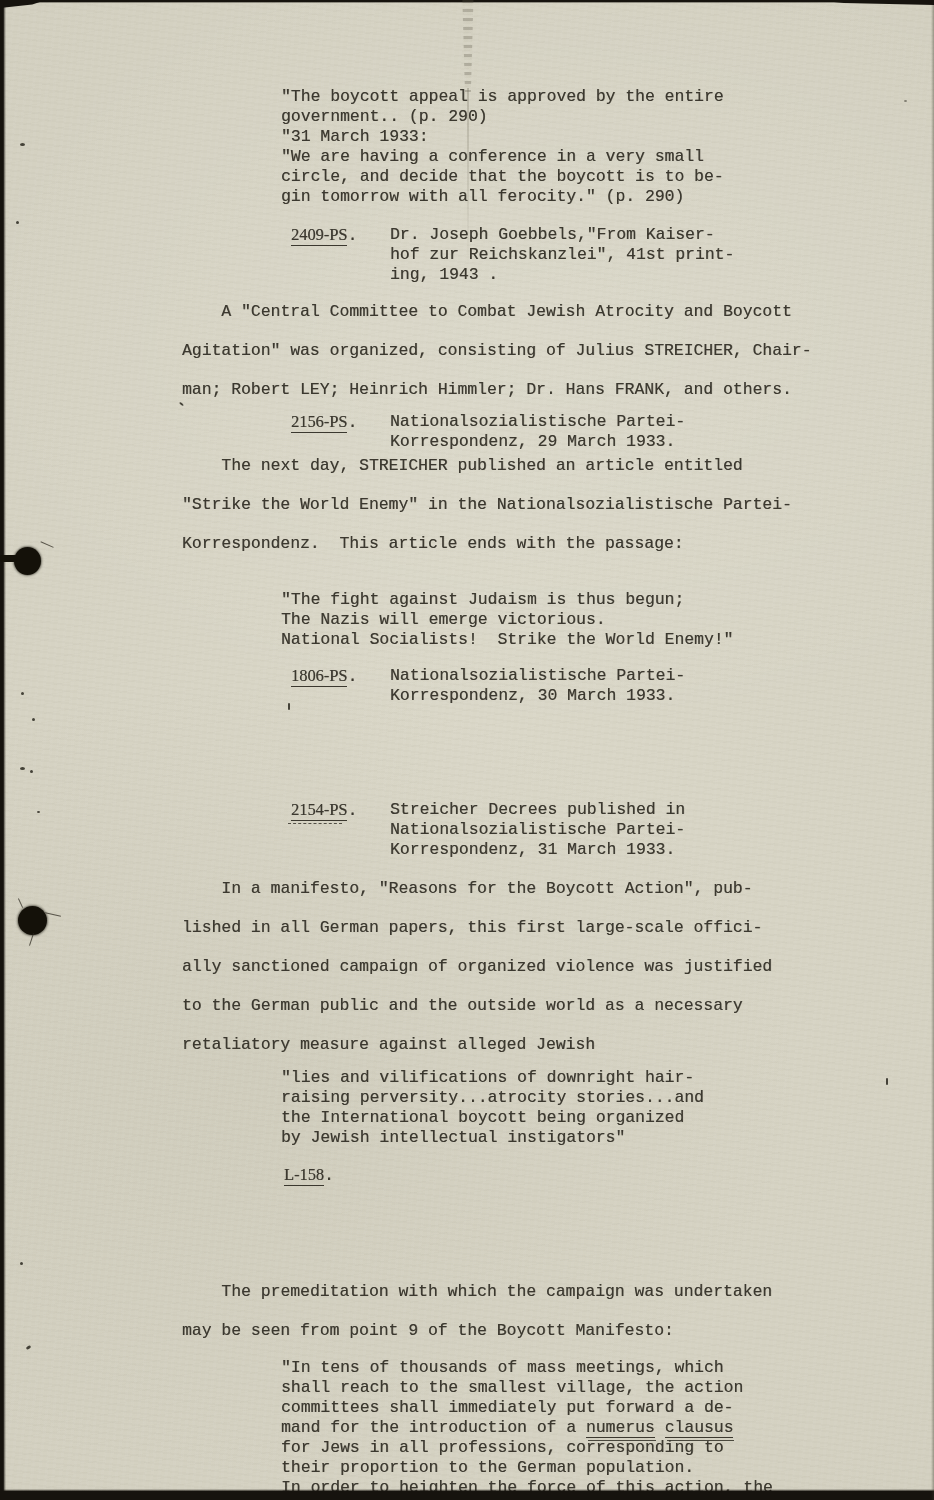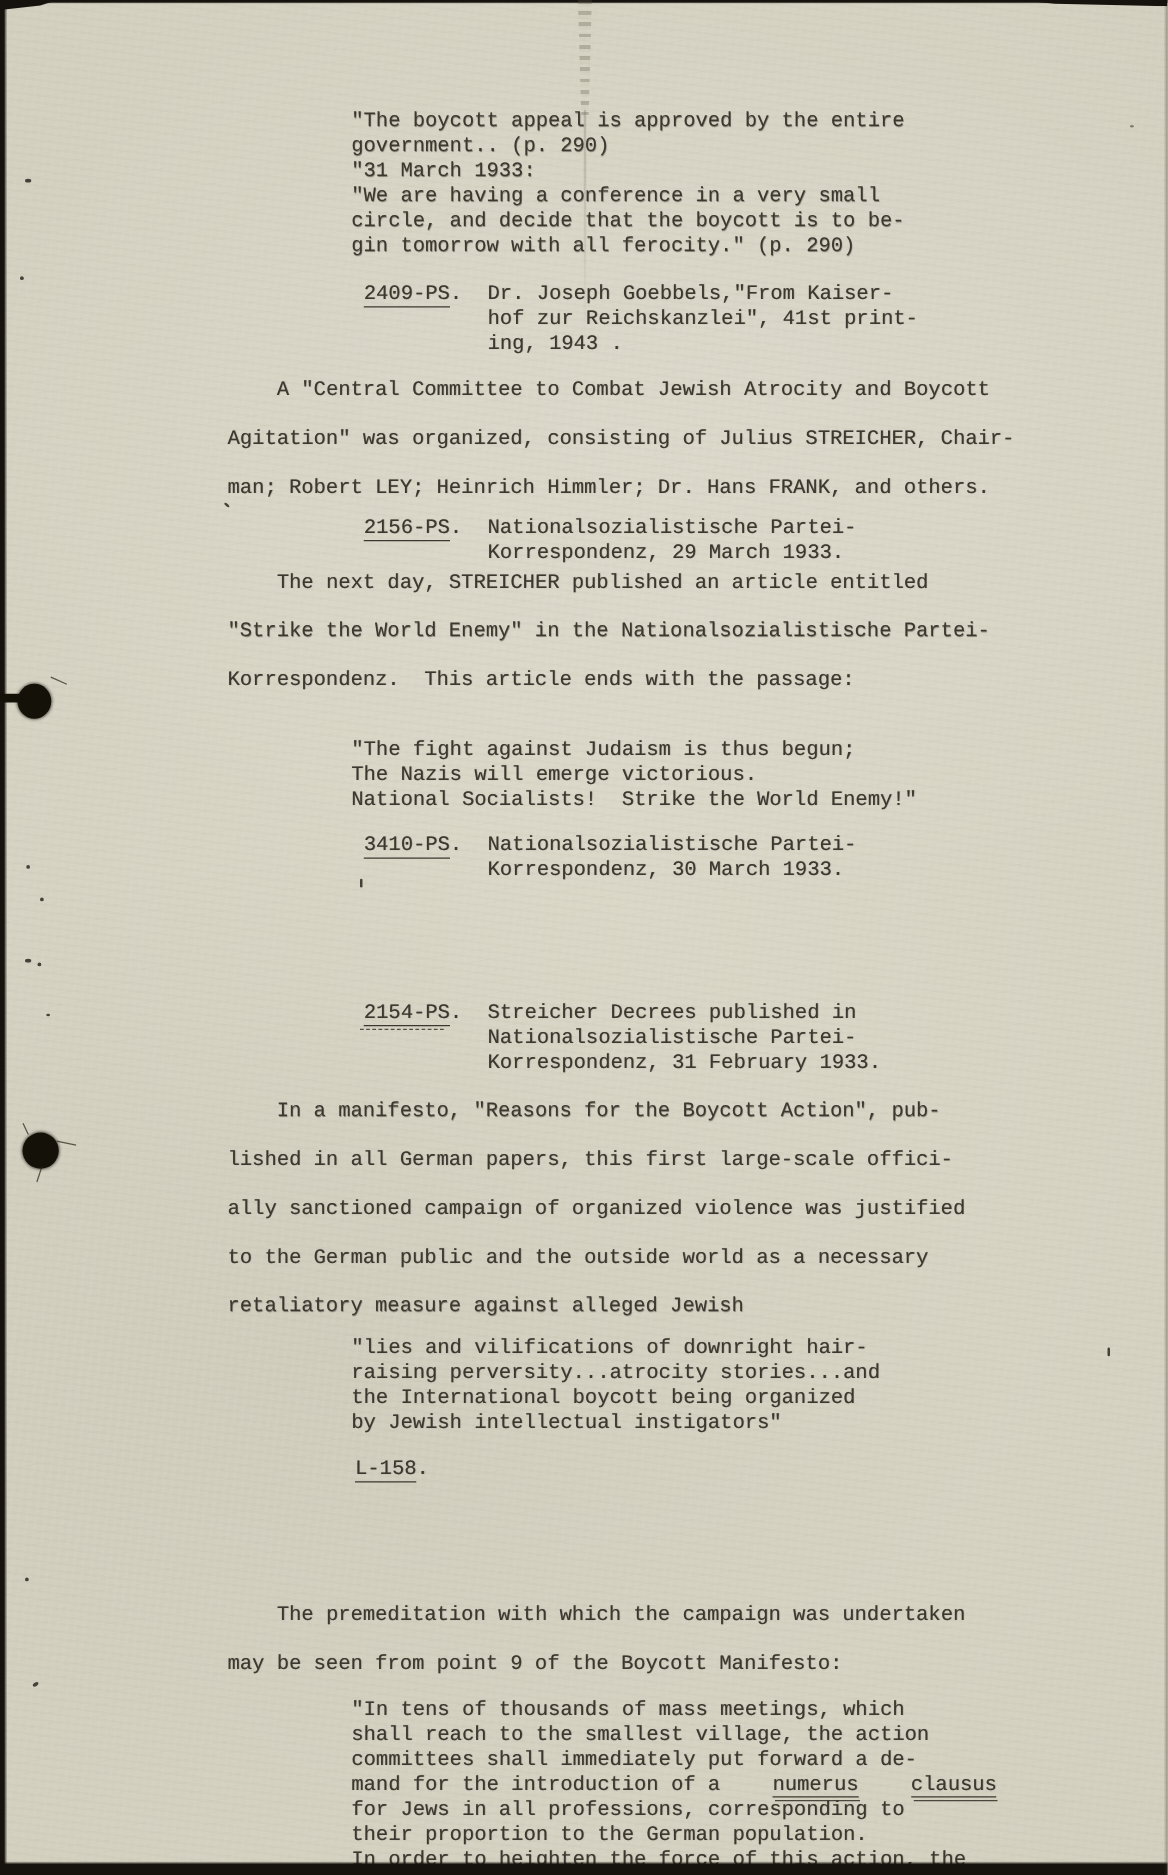--- a/index.html
+++ b/index.html
@@ -39,27 +39,27 @@
     color: var(--ink);
     white-space: pre-wrap;
     text-shadow: 0.4px 0.3px 0.6px rgba(58,54,45,0.55);
   }
   .quote   { left: 281px; width: 530px; }
   .paragraph { left: 182px; width: 690px; line-height: 39px; }
   .citation { left: 291px; display: flex; align-items: flex-start; width: 560px; }
   .cit-label-wrap { flex: 0 0 99px; white-space: pre; }
   .citation.l199 { left: 284px; }
   .citation.l199 .cit-label-wrap { flex-basis: 106px; }
-  .cit-label { border-bottom: 1.8px solid currentColor; padding-bottom: 0.5px; position: relative; }
+  .cit-label { border-bottom: 1.8px solid currentColor; padding-bottom: 0.5px; position: relative; font-family: Liberation Serif, serif; }
   .cit-label.second-dashed::after {
     content: ""; position: absolute; left: -3px; right: 5px; bottom: -4.5px;
     border-bottom: 1.6px dashed currentColor; opacity: 0.85;
   }
   .cit-text { white-space: pre-wrap; flex: 1 1 auto; }
-  .dbl-underline { border-bottom: 1.7px solid currentColor; position: relative; margin-left: 32px; }
+  .dbl-underline { border-bottom: 1.7px solid currentColor; position: relative; }
   .dbl-underline::after {
     content: ""; position: absolute; left: 2px; right: -1px; bottom: -4px;
     border-bottom: 1.6px solid currentColor; opacity: 0.9;
   }
   
   .edge-left   { position: absolute; left: 0; top: 0; width: 6px; height: 1500px;
                  background: linear-gradient(90deg, var(--edge) 55%, rgba(22,19,14,0.45) 75%, rgba(22,19,14,0) 100%); }
   .edge-top    { position: absolute; left: 0; top: 0; width: 934px; height: 3px;
                  background: linear-gradient(180deg, var(--edge) 55%, rgba(22,19,14,0) 100%); }
   .edge-bottom { position: absolute; left: 0; bottom: 0; width: 934px; height: 11px;
@@ -125,31 +125,31 @@
 
   <div class="block paragraph" style="top:446px">    The next day, STREICHER published an article entitled
 "Strike the World Enemy" in the Nationalsozialistische Partei-
 Korrespondenz.  This article ends with the passage:</div>
 
   <div class="block quote" style="top:590px">"The fight against Judaism is thus begun;
 The Nazis will emerge victorious.
 National Socialists!  Strike the World Enemy!"</div>
 
   <div class="block citation" style="top:666px">
-    <span class="cit-label-wrap"><span class="cit-label">3410-PS</span><span>.</span></span>
+    <span class="cit-label-wrap"><span class="cit-label">1806-PS</span><span>.</span></span>
     <div class="cit-text">Nationalsozialistische Partei-
 Korrespondenz, 30 March 1933.</div>
   </div>
 
 
   <div class="block citation" style="top:800px">
     <span class="cit-label-wrap"><span class="cit-label second-dashed">2154-PS</span><span>.</span></span>
     <div class="cit-text">Streicher Decrees published in
 Nationalsozialistische Partei-
-Korrespondenz, 31 February 1933.</div>
+Korrespondenz, 31 March 1933.</div>
   </div>
 
   <div class="block paragraph" style="top:869px">    In a manifesto, "Reasons for the Boycott Action", pub-
 lished in all German papers, this first large-scale offici-
 ally sanctioned campaign of organized violence was justified
 to the German public and the outside world as a necessary
 retaliatory measure against alleged Jewish</div>
 
   <div class="block quote" style="top:1068px">"lies and vilifications of downright hair-
 raising perversity...atrocity stories...and

